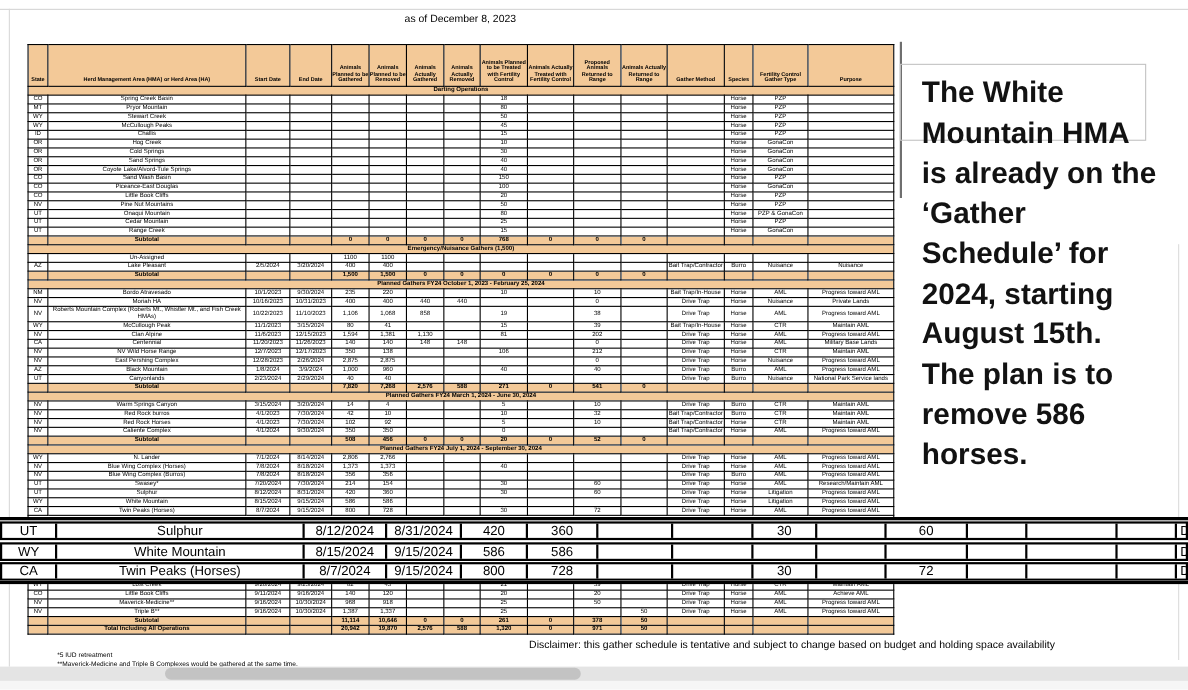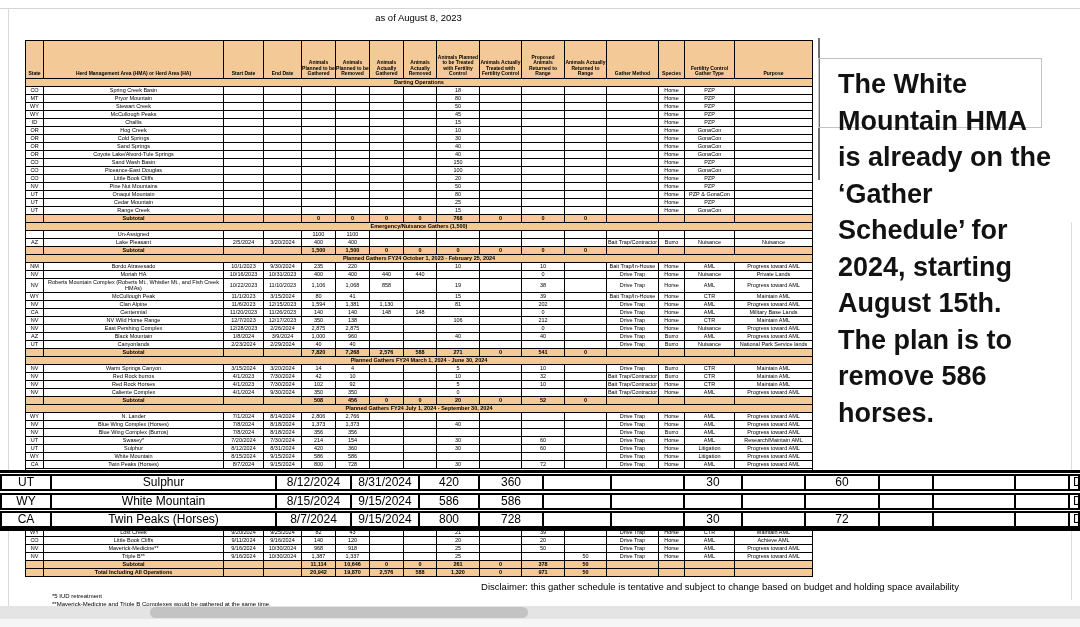--- a/index.html
+++ b/index.html
@@ -57,21 +57,21 @@
 <body>
 
 <div class="frame-top"></div>
 <div class="frame-left"></div>
 <div class="frame-right"></div>
 <div class="page-edge"></div>
 <div class="textbox-outline"></div>
 
 <div class="table-wrap">
   <div class="tbl-title">
-    <div>as of August 8, 2023</div>
+    <div>as of December 8, 2023</div>
   </div>
   <table class="grid" id="schedule">
     <colgroup id="cols">
         <col style="width: 18px;">
         <col style="width: 180px;">
         <col style="width: 40px;">
         <col style="width: 38px;">
         <col style="width: 34px;">
         <col style="width: 34px;">
         <col style="width: 34px;">

